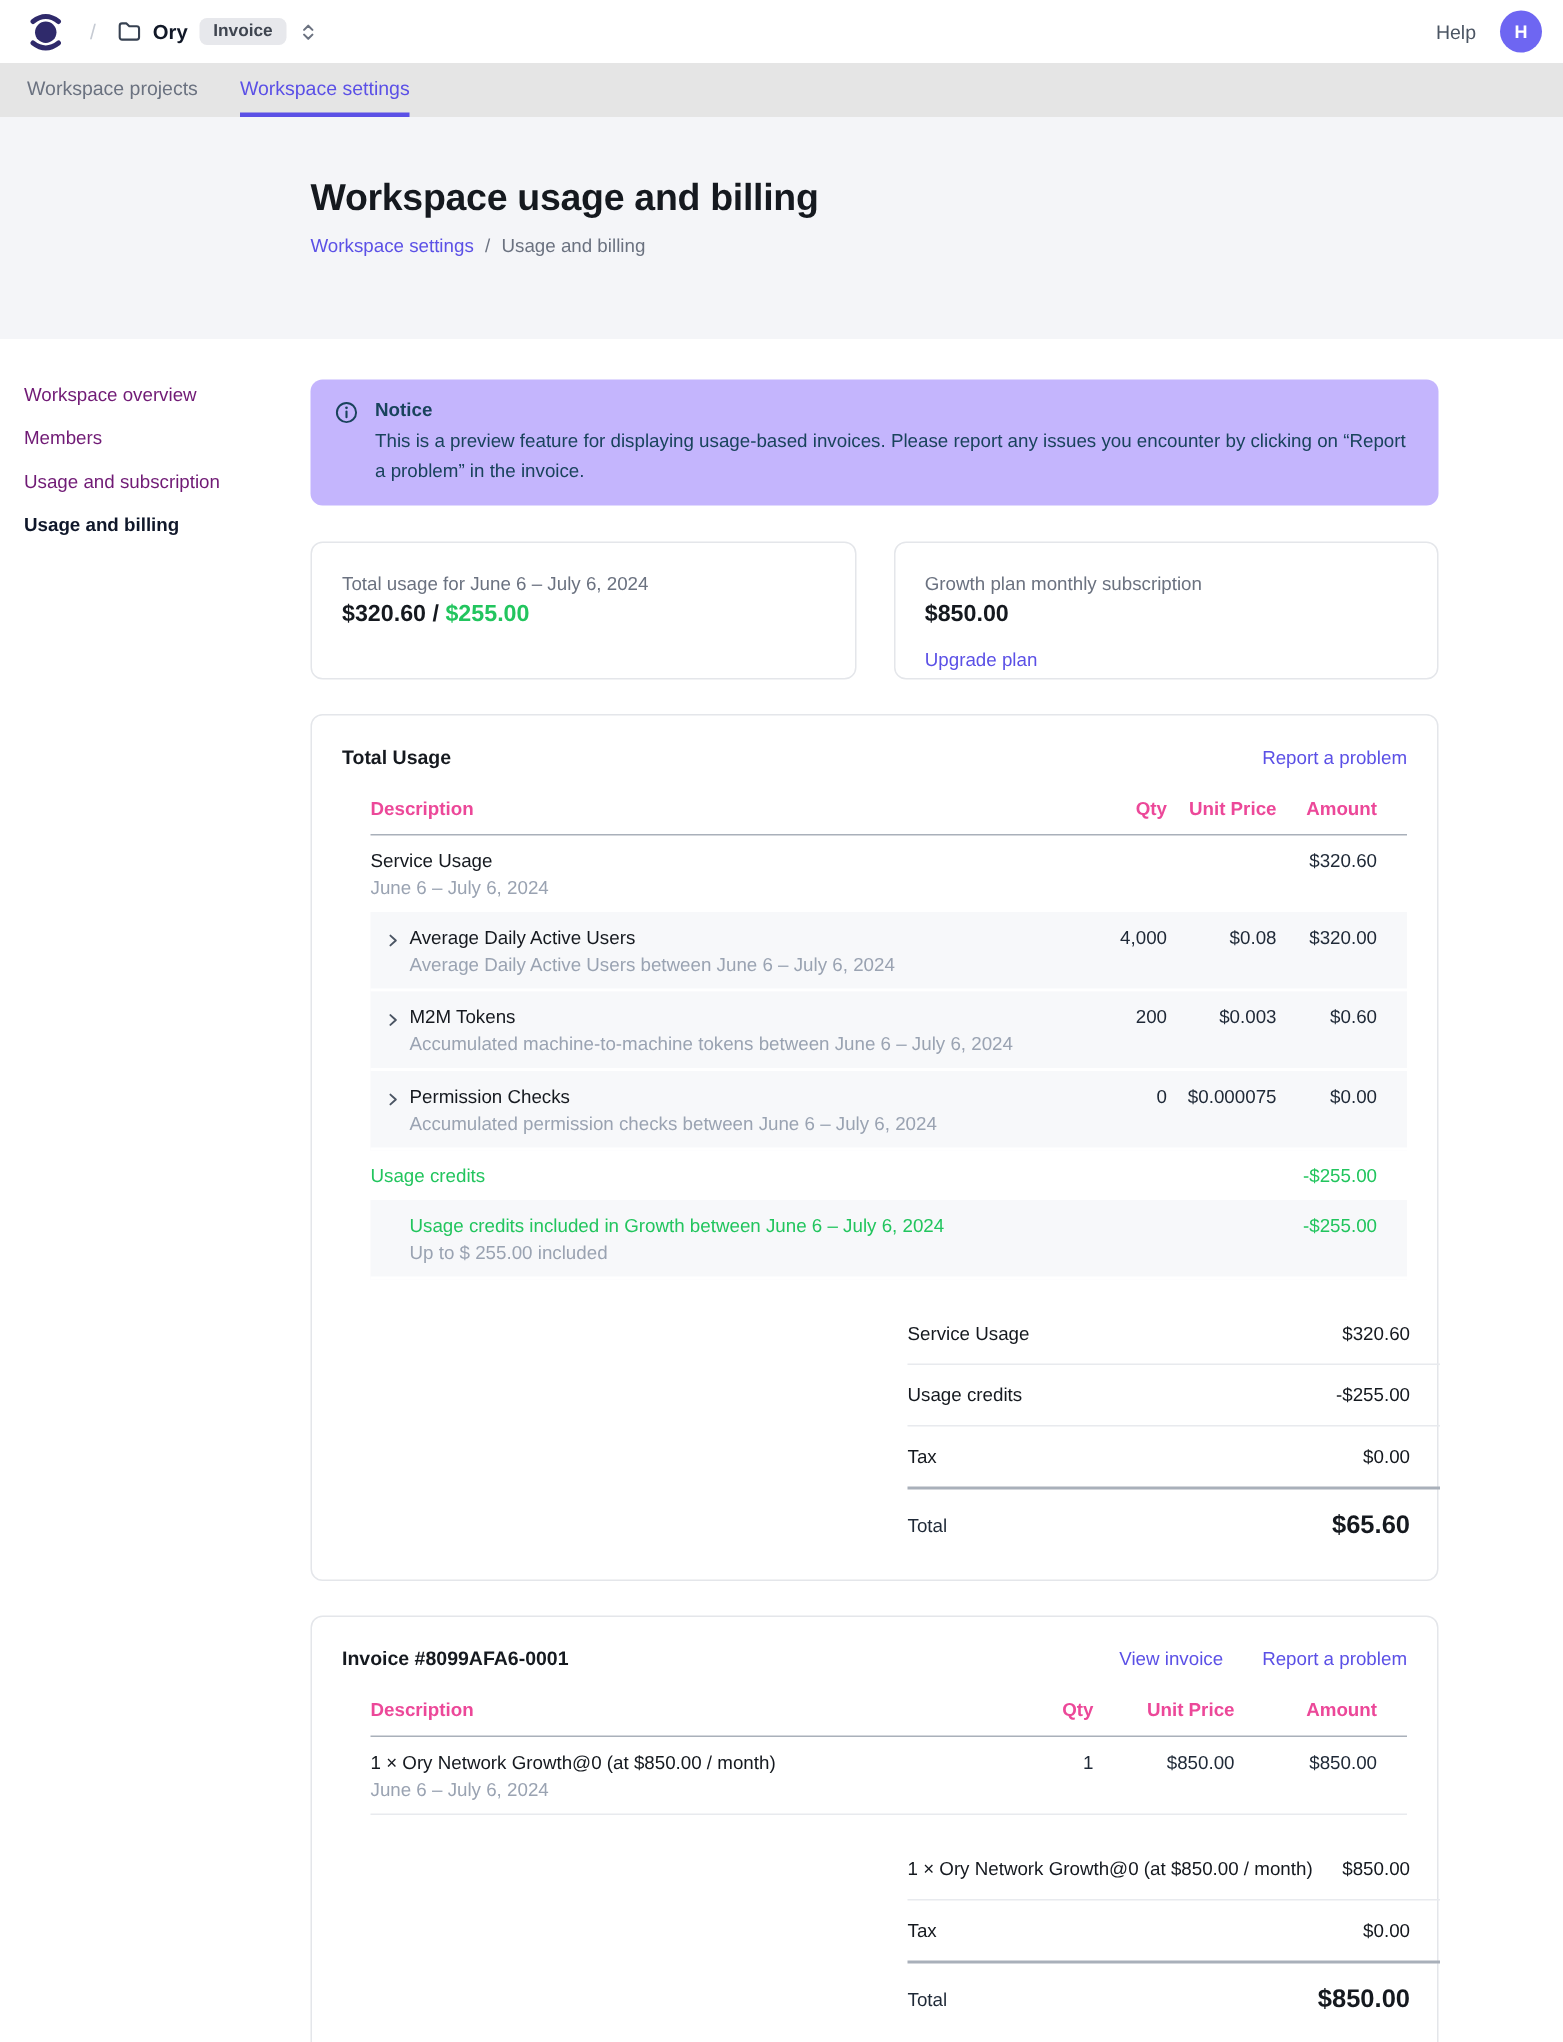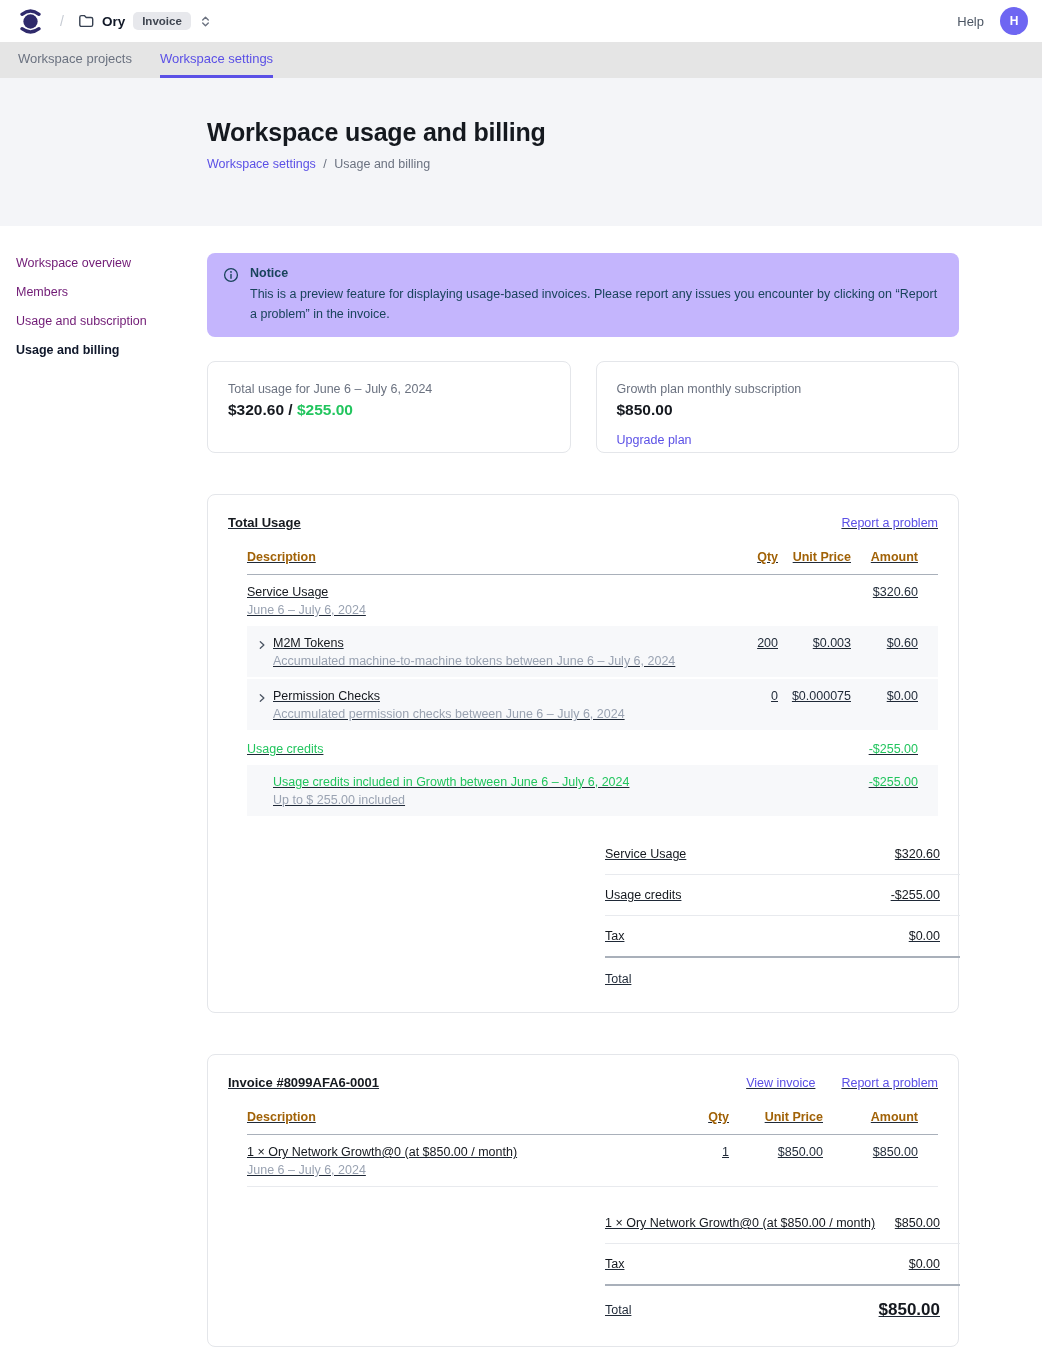--- a/index.html
+++ b/index.html
@@ -47,29 +47,29 @@
   
   .cards { display:flex; gap:25px; margin-top:24px; }
   .card { background:#fff; border:1px solid #e4e6ea; border-radius:8px; }
   .mini-card { width:364px; height:92px; padding:20px; }
   .mini-label { font-size:12.5px; color:#6b7280; }
   .mini-value { font-size:15.5px; font-weight:600; color:#15191f; margin-top:5px; }
   .green { color:#22c55e; }
   .upgrade { display:inline-block; margin-top:14px; font-size:12.5px; color:#5b50e6; font-weight:500; }
 
   
-  .big-card { margin-top:41px; padding:20px 20px 22px 20px;text-decoration:underline; }
+  .big-card { margin-top:23px; padding:20px 20px 22px 20px; }
   .card-head { display:flex; align-items:center; }
   .card-title { font-size:13px; font-weight:700; color:#15191f; }
   .head-links { margin-left:auto; display:flex; gap:26px; }
   .plink { font-size:12.5px; color:#5b50e6; font-weight:500; }
 
   .tbl { margin:20px 0 0 19px; }
   .t-row { display:flex; align-items:flex-start; }
-  .t-head { padding-bottom:10px; border-bottom:1.5px solid #a9b0ba; font-weight:600; font-size:12.5px; color:#a16207;justify-content:space-between; }
+  .t-head { padding-bottom:10px; border-bottom:1.5px solid #a9b0ba; font-weight:600; font-size:12.5px; color:#ec4899;justify-content:space-between; }
   .col-desc { flex:1; min-width:0; display:flex; align-items:flex-start; }
   .col-qty { width:70px; text-align:right; font-size:12.5px; }
   .col-unit { width:73px; text-align:right; font-size:12.5px; }
   .col-amt { width:87px; text-align:right; font-size:12.5px; padding-right:20px; }
   .inv .col-qty { width:70px; }
   .inv .col-unit { width:94px; }
   .inv .col-amt { width:115px; padding-right:20px; }
 
   .d-row { padding:10px 0 9px 0; }
   .d-row.shaded { background:#f7f8fa; border-bottom:2px solid #fff; }
@@ -195,20 +195,36 @@
               <div>
             <div class="row-title">Service Usage</div>
             <div class="row-sub">June 6 – July 6, 2024</div>
           </div>
             </div>
           <div class="col-qty"></div>
           <div class="col-unit"></div>
           <div class="col-amt">$320.60</div>
         </div>
 
+        <div class="t-row d-row shaded">
+          <div class="col-desc">
+            <span class="chev-btn">
+              <svg width="12" height="14" viewBox="0 0 14 14">
+                  <path d="M5 3.2 L9.2 7 L5 10.8" fill="none" stroke="#4b5563" stroke-width="1.5" stroke-linecap="round" stroke-linejoin="round"></path>
+                </svg>
+            </span>
+            <div>
+              <div class="row-title">Average Daily Active Users</div>
+              <div class="row-sub">Average Daily Active Users between June 6 – July 6, 2024</div>
+            </div>
+          </div>
+          <div class="col-qty">4,000</div>
+          <div class="col-unit">$0.08</div>
+          <div class="col-amt">$320.00</div>
+        </div>
 
         <div class="t-row d-row shaded">
           <div class="col-desc">
             <span class="chev-btn">
               <svg width="12" height="14" viewBox="0 0 14 14">
                   <path d="M5 3.2 L9.2 7 L5 10.8" fill="none" stroke="#4b5563" stroke-width="1.5" stroke-linecap="round" stroke-linejoin="round"></path>
                 </svg>
             </span>
             <div>
               <div class="row-title">M2M Tokens</div>
@@ -268,20 +284,21 @@
           <div class="sum-row">
             <span class="sum-label">Usage credits</span>
             <span class="sum-value">-$255.00</span>
           </div>
           <div class="sum-row dark-border">
             <span class="sum-label">Tax</span>
             <span class="sum-value">$0.00</span>
           </div>
           <div class="sum-total">
             <span>Total</span>
+            <span class="total-value">$65.60</span>
           </div>
         </div>
       </div>
     </div>
 
     <div class="card big-card">
       <div class="card-head">
         <span class="card-title">Invoice #8099AFA6-0001</span>
         <span class="head-links">
           <span class="plink link">View invoice</span>

